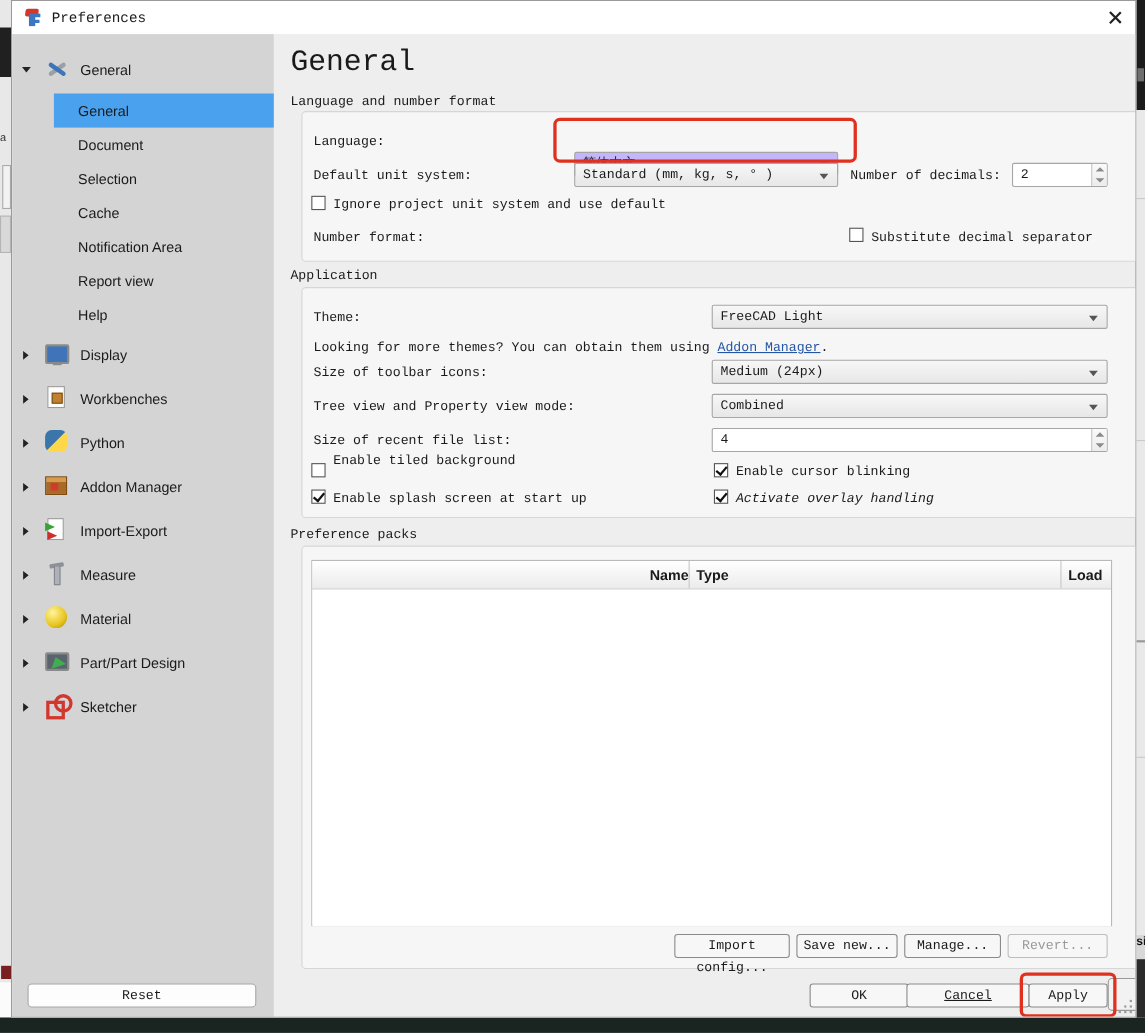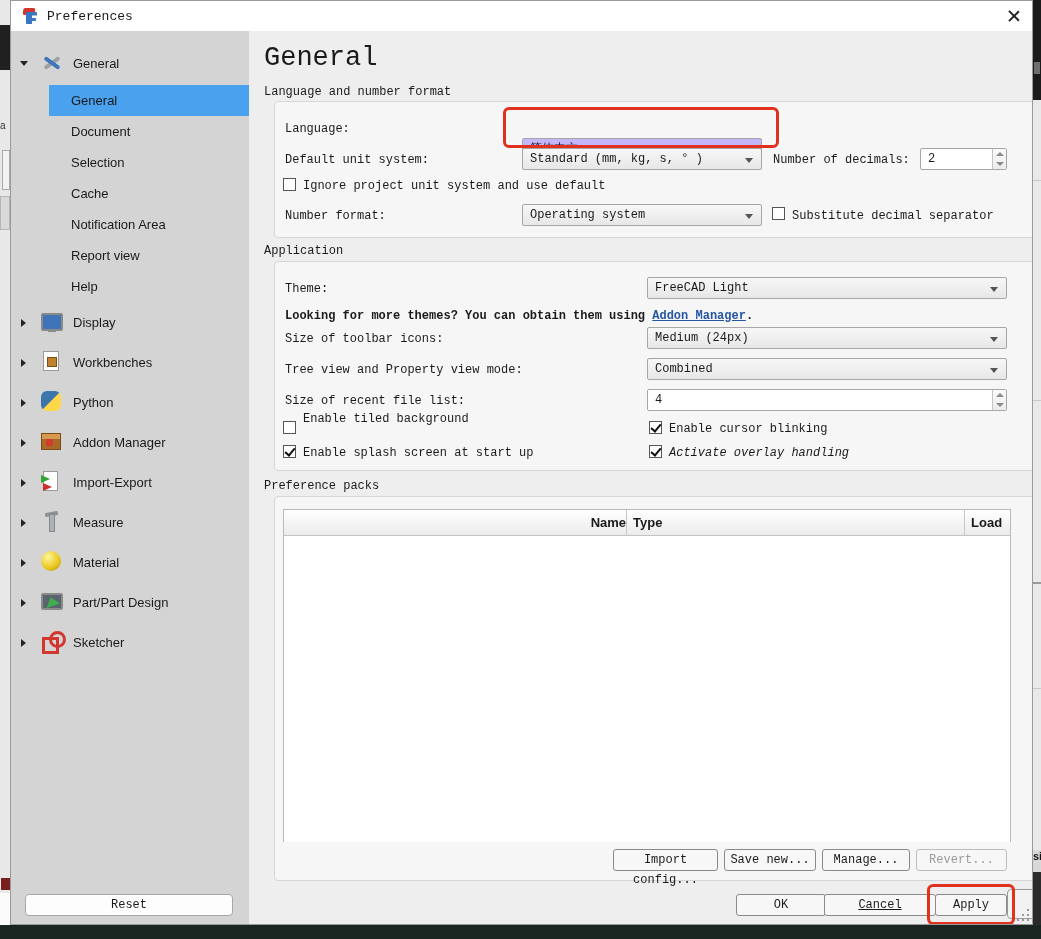--- a/index.html
+++ b/index.html
@@ -263,36 +263,32 @@
         <span class="btns">
             <span class="up"></span>
             <span class="dn"></span>
           </span>
       </div>
 
       <div class="cb" style="left:8px; top:76px;"></div>
       <div class="cb-label" style="left:28px; top:77px;">Ignore project unit system and use default</div>
 
       <div class="flabel" style="left:10px; top:107px;">Number format:</div>
-      <div class="combo" style="left:247px; top:102px; width:240px;">
-        <span>Operating system</span>
-        <span class="carrow"></span>
-      </div>
       <div class="cb" style="left:497px; top:105px;"></div>
       <div class="cb-label" style="left:517px; top:107px;">Substitute decimal separator</div>
     </div>
 
     <div class="section-heading" style="top:213px">Application</div>
     <div class="groupbox" style="top:230px; height:210px;">
       <div class="flabel" style="left:10px; top:20px;">Theme:</div>
       <div class="combo" style="left:372px; top:15px; width:360px;">
         <span>FreeCAD Light</span>
         <span class="carrow"></span>
       </div>
-      <div class="hint" style="top:47px;font-weight:bold;">
+      <div class="hint" style="top:47px;">
         <span>Looking for more themes? You can obtain them using </span><a>Addon Manager</a><span>.</span>
       </div>
       <div class="flabel" style="left:10px; top:70px;">Size of toolbar icons:</div>
       <div class="combo" style="left:372px; top:65px; width:360px;">
         <span>Medium (24px)</span>
         <span class="carrow"></span>
       </div>
       <div class="flabel" style="left:10px; top:101px;">Tree view and Property view mode:</div>
       <div class="combo" style="left:372px; top:96px; width:360px;">
         <span>Combined</span>

